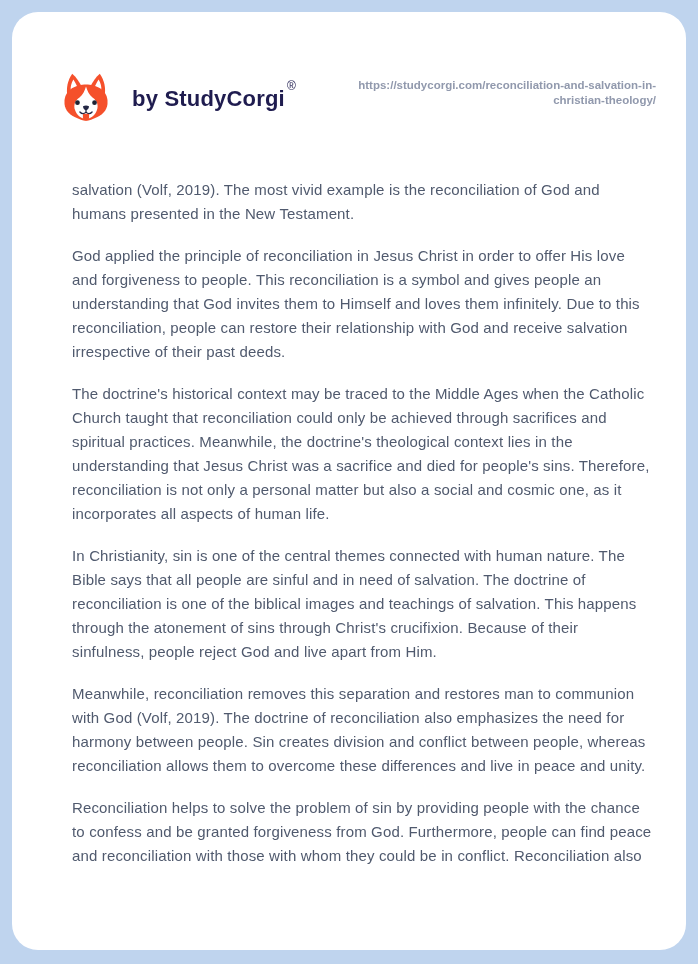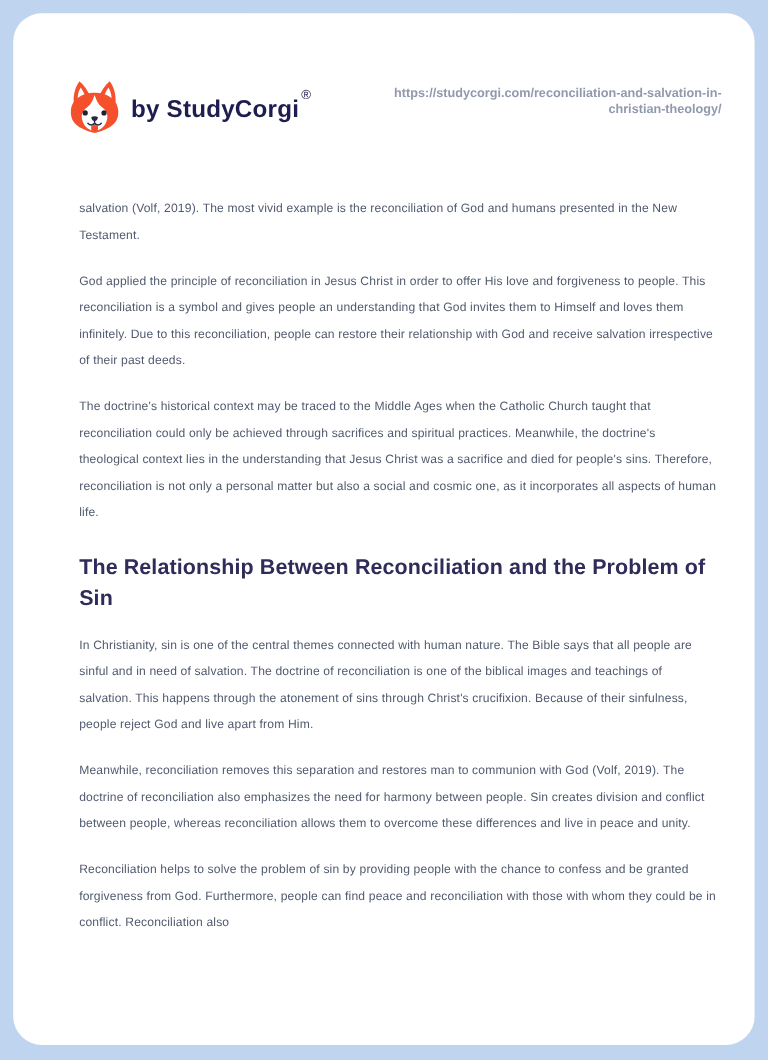--- a/index.html
+++ b/index.html
@@ -20,21 +20,21 @@
   }
   
   .header {
     display: flex;
     justify-content: space-between;
     align-items: flex-start;
   }
   .brand {
     display: flex;
     align-items: center;
-    gap: 7px;
+    gap: 20px;
     text-decoration: none;
     cursor: pointer;
   }
   .brand .logo-icon { width: 52px; height: 54px; display: block; }
   .brand-text {
     font-size: 22px;
     font-weight: bold;
     color: #1f1c4f;
     letter-spacing: 0.2px;
     line-height: 1;
@@ -70,21 +70,21 @@
     word-break: break-word;
     cursor: pointer;
   }
   
   .article {
     margin-top: 52px;
     max-width: 592px;
     padding-left: 12px;
   }
   .article p {
-    font-size: 11px;
+    font-size: 15px;
     line-height: 24px;
     color: #505a6e;
     letter-spacing: 0.15px;
     margin-bottom: 18px;
   }
   .article h2 {
     font-size: 19.5px;
     line-height: 28px;
     font-weight: bold;
     color: #2f2c5a;
@@ -129,19 +129,18 @@
     <div class="doc-meta">
       <a class="doc-url">https://studycorgi.com/reconciliation-and-salvation-in-christian-theology/</a>
     </div>
 
   </div>
 
   <div class="article">
     <p>salvation (Volf, 2019). The most vivid example is the reconciliation of God and humans presented in the New Testament.</p>
     <p>God applied the principle of reconciliation in Jesus Christ in order to offer His love and forgiveness to people. This reconciliation is a symbol and gives people an understanding that God invites them to Himself and loves them infinitely. Due to this reconciliation, people can restore their relationship with God and receive salvation irrespective of their past deeds.</p>
     <p>The doctrine's historical context may be traced to the Middle Ages when the Catholic Church taught that reconciliation could only be achieved through sacrifices and spiritual practices. Meanwhile, the doctrine's theological context lies in the understanding that Jesus Christ was a sacrifice and died for people's sins. Therefore, reconciliation is not only a personal matter but also a social and cosmic one, as it incorporates all aspects of human life.</p>
-    <h2>The Relationship Between Reconciliation and the Problem of Sin</h2>
     <p>In Christianity, sin is one of the central themes connected with human nature. The Bible says that all people are sinful and in need of salvation. The doctrine of reconciliation is one of the biblical images and teachings of salvation. This happens through the atonement of sins through Christ's crucifixion. Because of their sinfulness, people reject God and live apart from Him.</p>
     <p>Meanwhile, reconciliation removes this separation and restores man to communion with God (Volf, 2019). The doctrine of reconciliation also emphasizes the need for harmony between people. Sin creates division and conflict between people, whereas reconciliation allows them to overcome these differences and live in peace and unity.</p>
     <p>Reconciliation helps to solve the problem of sin by providing people with the chance to confess and be granted forgiveness from God. Furthermore, people can find peace and reconciliation with those with whom they could be in conflict. Reconciliation also</p>
   </div>
 
 </div>
 
 </body></html>

